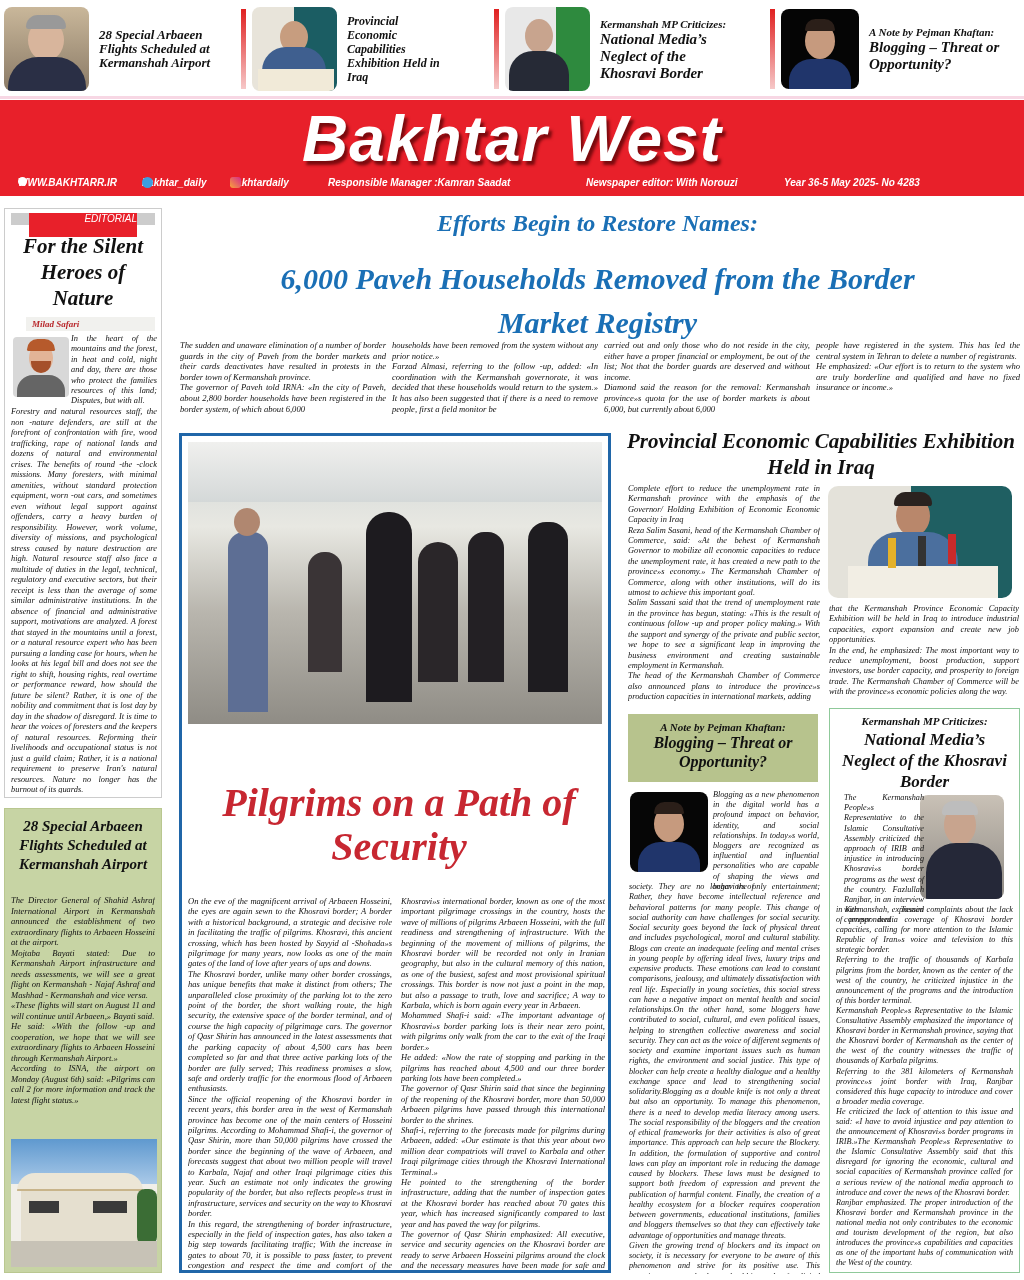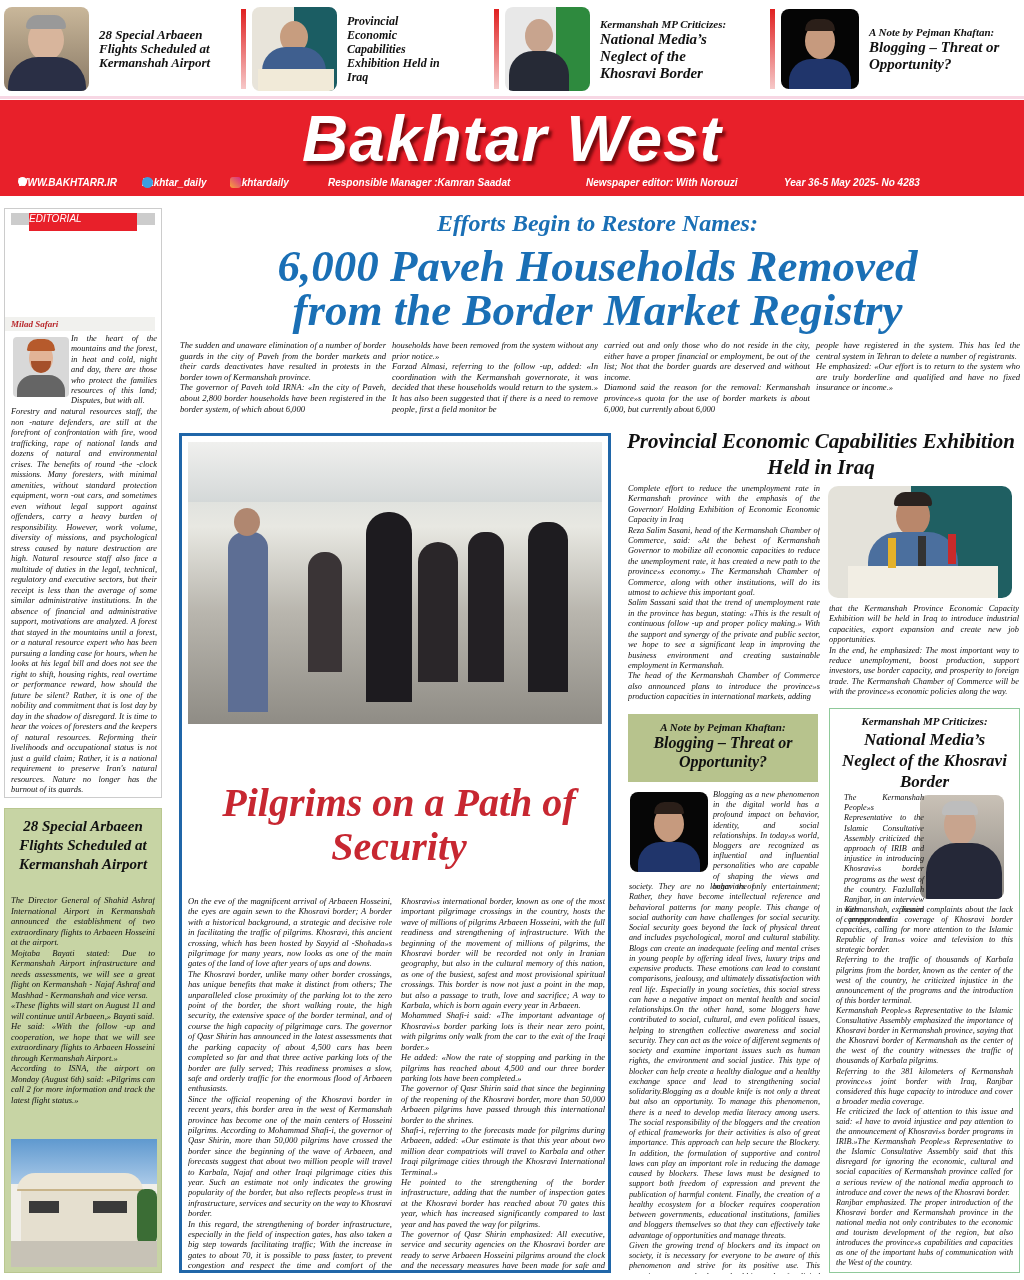--- a/index.html
+++ b/index.html
@@ -12,23 +12,23 @@
 .teaser .tt .k{font-size:11px;display:block}
 .teaser .tt .b{font-size:15px;line-height:17px}
 .masthead{position:absolute;left:0;top:100px;width:1024px;height:96px;background:#e8202a}
 .masthead .logo{position:absolute;left:0;right:0;top:2px;text-align:center;color:#fff;font-family:"Liberation Sans",sans-serif;font-weight:bold;font-style:italic;font-size:64px;letter-spacing:1px;text-shadow:3px 4px 3px #7a0a0e}
 .masthead .info{position:absolute;top:77px;left:18px;right:20px;height:16px;font-family:"Liberation Sans",sans-serif;font-style:italic;font-weight:bold;font-size:10px;color:#fff}
 .info span{position:absolute;top:0;white-space:nowrap}
 .info .ic{display:inline-block;width:11px;height:11px;border-radius:50%;vertical-align:-2px;margin-right:3px}
 .col-text{font-style:italic;font-size:8.6px;line-height:10.6px;text-align:justify}
 .left-col{position:absolute;left:4px;top:208px;width:158px;height:590px;border:1px solid #ccc;background:#fff}
 .ed-tab{position:absolute;left:6px;right:6px;top:4px;height:12px;background:#ccc}
-.ed-tab div{position:absolute;left:18px;right:18px;top:0;height:18px;background:#e8202a;color:#fff;font-family:"Liberation Sans",sans-serif;font-style:italic;font-size:10px;text-align:left;line-height:12px}
+.ed-tab div{position:absolute;left:18px;right:18px;top:0;height:24px;background:#e8202a;color:#fff;font-family:"Liberation Sans",sans-serif;font-style:italic;font-size:10px;text-align:right;line-height:12px}
 .ed-title{position:absolute;left:4px;right:4px;top:24px;text-align:center;font-weight:bold;font-style:italic;font-size:21px;line-height:26px}
-.author-bar{position:absolute;left:0;right:6px;top:108px;height:14px;background:#f1f1ee;color:#b8262a;font-weight:bold;font-style:italic;font-size:9px;padding-left:6px;line-height:14px}
+.author-bar{position:absolute;left:21px;right:6px;top:108px;height:14px;background:#f1f1ee;color:#b8262a;font-weight:bold;font-style:italic;font-size:9px;padding-left:6px;line-height:14px}
 .green-box{position:absolute;left:4px;top:808px;width:158px;height:465px;background:#c7d4a4;border:1px solid #b9c790}
 .headline-blue{position:absolute;left:175px;top:208px;width:845px;text-align:center;color:#1a6fb5;font-weight:bold;font-style:italic}
 .photo{overflow:hidden}
 .main-box{position:absolute;left:179px;top:433px;width:432px;height:840px;border:3px solid #2066a8}
 .red-title{text-align:center;color:#c72731;font-weight:bold;font-style:italic}
 .prov-title{position:absolute;left:622px;top:428px;width:398px;text-align:center;font-weight:bold;font-style:italic;font-size:21px;line-height:26px}
 .note-box{position:absolute;left:628px;top:714px;width:190px;height:68px;background:#b7c38d;text-align:center;font-weight:bold;font-style:italic}
 .mp-box{position:absolute;left:829px;top:708px;width:191px;height:565px;border:1.5px solid #8fc99a}
 </style>
 </head>
@@ -85,20 +85,21 @@
     <span style="left:310px">Responsible Manager :Kamran Saadat</span>
     <span style="left:568px">Newspaper editor: With Norouzi</span>
     <span style="left:766px">Year 36-5 May 2025- No 4283</span>
   </div>
 </div>
 
 <div class="left-col">
   <div class="ed-tab">
       <div>EDITORIAL</div>
     </div>
+  <div class="ed-title">For the Silent Heroes of Nature</div>
   <div class="author-bar">Milad Safari</div>
   <div class="abs photo" style="left:8px;top:128px;width:56px;height:60px;border-radius:4px;background:#d8d8d8">
     <div class="abs" style="left:16px;top:6px;width:24px;height:30px;border-radius:50%;background:#e2b497"></div>
     <div class="abs" style="left:14px;top:2px;width:28px;height:12px;border-radius:14px 14px 2px 2px;background:#b65a2c"></div>
     <div class="abs" style="left:18px;top:24px;width:20px;height:12px;border-radius:0 0 10px 10px;background:#a5502a"></div>
     <div class="abs" style="left:4px;top:38px;width:48px;height:24px;border-radius:16px 16px 0 0;background:#656565"></div>
   </div>
   <div class="abs col-text" style="left:66px;top:125px;width:86px;font-size:8.4px;line-height:10.4px">In the heart of the mountains and the forest, in heat and cold, night and day, there are those who protect the families resources of this land; Disputes, but with all.</div>
   <div class="abs col-text" style="left:6px;top:198px;width:146px;height:386px;overflow:hidden;font-size:8.4px;line-height:10.5px">Forestry and natural resources staff, the non -nature defenders, are still at the forefront of confrontation with fire, wood trafficking, rape of national lands and dozens of natural and environmental crises. The benefits of round -the -clock missions. Many foresters, with minimal amenities, without standard protection equipment, worn -out cars, and sometimes even without legal support against offenders, carry a heavy burden of responsibility. However, work volume, diversity of missions, and psychological stress caused by nature destruction are high. Natural resource staff also face a multitude of duties in the legal, technical, regulatory and executive sectors, but their receipt is less than the average of some similar administrative institutions. In the absence of financial and administrative support, motivations are analyzed. A forest that stayed in the mountains until a forest, or a natural resource expert who has been pursuing a landing case for hours, when he looks at his legal bill and does not see the right to shift, housing rights, real overtime or performance reward, how should the future be silent? Rather, it is one of the nobility and commitment that is lost day by day in the shadow of disregard. It is time to hear the voices of foresters and the keepers of natural resources. Reforming their livelihoods and occupational status is not just a guild claim; Rather, it is a national requirement to preserve Iran's natural resources. Nature no longer has the burnout of its guards.</div>
 </div>
@@ -115,21 +116,21 @@
     <div class="abs" style="left:10px;top:52px;width:118px;height:50px;background:#e5dfcf"></div>
     <div class="abs" style="left:18px;top:62px;width:30px;height:12px;background:#3a3a3a"></div>
     <div class="abs" style="left:82px;top:62px;width:34px;height:12px;background:#3a3a3a"></div>
     <div class="abs" style="left:126px;top:50px;width:20px;height:56px;background:#3b6d35;border-radius:8px"></div>
     <div class="abs" style="left:0;top:102px;width:146px;height:26px;background:#c7c2b6"></div>
   </div>
 </div>
 
 <div class="headline-blue">
   <div style="font-size:24px;line-height:30px">Efforts Begin to Restore Names:</div>
-  <div style="font-size:45px;line-height:44px;padding:0 60px;margin-top:6px">6,000 Paveh Households Removed from the Border Market Registry</div>
+  <div style="font-size:30px;line-height:44px;padding:0 60px;margin-top:19px">6,000 Paveh Households Removed from the Border Market Registry</div>
 </div>
 <div class="abs col-text" style="left:180px;top:340px;width:206px;white-space:pre-line">The sudden and unaware elimination of a number of border guards in the city of Paveh from the border markets and their cards deactivates have resulted in protests in the border town of Kermanshah province.
 The governor of Paveh told IRNA: «In the city of Paveh, about 2,800 border households have been registered in the border system, of which about 6,000</div>
 <div class="abs col-text" style="left:392px;top:340px;width:206px;white-space:pre-line">households have been removed from the system without any prior notice.»
 Farzad Almasi, referring to the follow -up, added: «In coordination with the Kermanshah governorate, it was decided that these households would return to the system.» It has also been suggested that if there is a need to remove people, first a field monitor be</div>
 <div class="abs col-text" style="left:604px;top:340px;width:206px;white-space:pre-line">carried out and only those who do not reside in the city, either have a proper financial or employment, be out of the list; Not that the border guards are deserved and without income.
 Diamond said the reason for the removal: Kermanshah province»s quota for the use of border markets is about 6,000, but currently about 6,000</div>
 <div class="abs col-text" style="left:816px;top:340px;width:204px;white-space:pre-line">people have registered in the system. This has led the central system in Tehran to delete a number of registrants.
 He emphasized: «Our effort is to return to the system who are truly borderline and qualified and have no fixed insurance or income.»</div>
 

